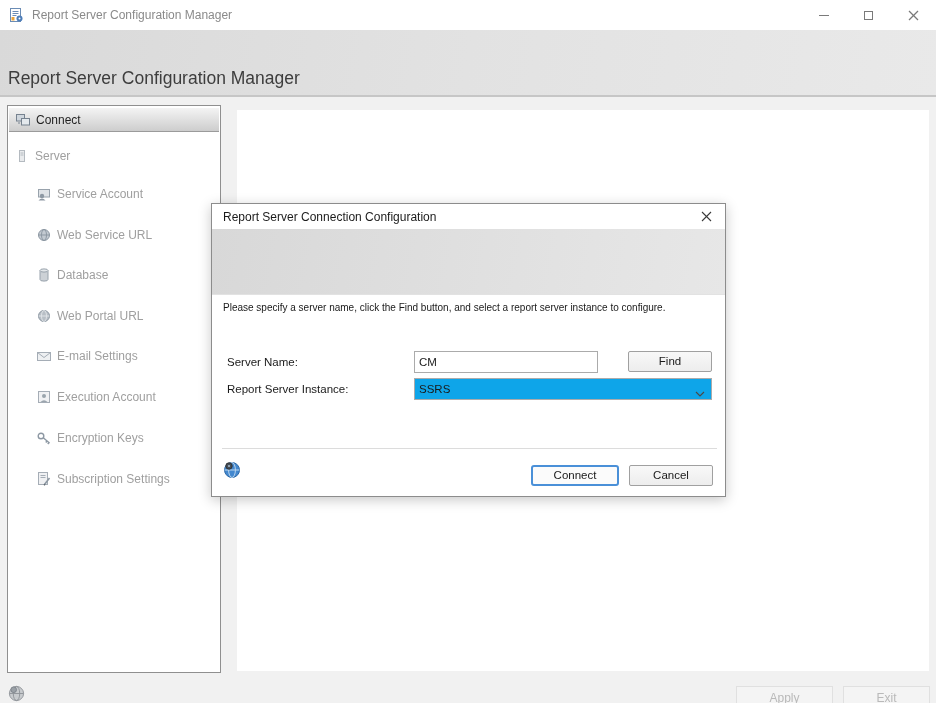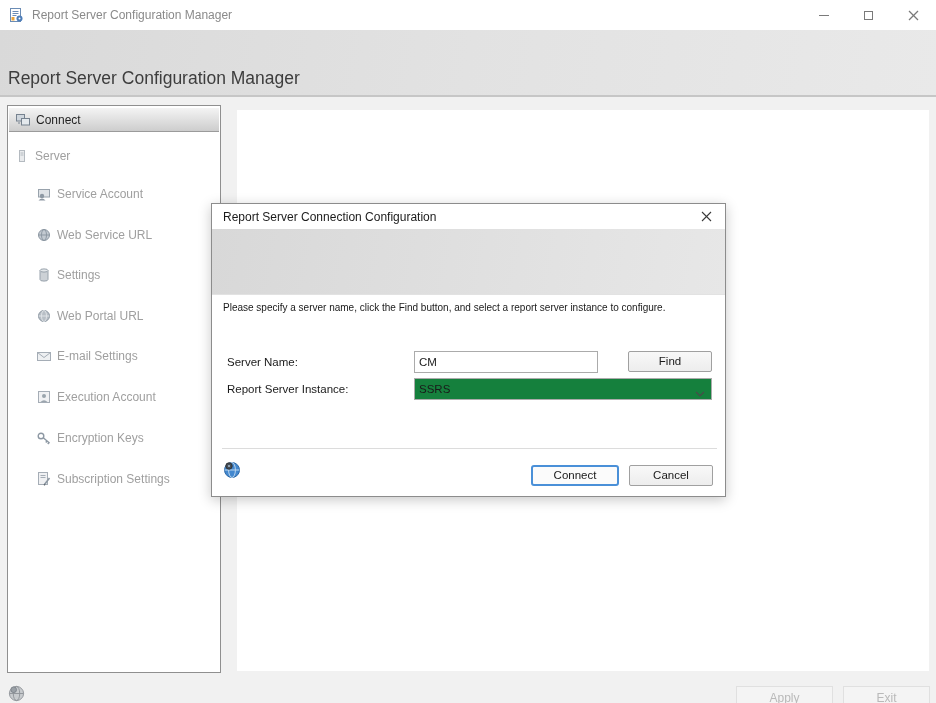--- a/index.html
+++ b/index.html
@@ -92,21 +92,21 @@
   .dlg-label { position:absolute; font-size:11.5px; color:#1a1a1a; }
   .lbl-server   { left:15px; top:152px; }
   .lbl-instance { left:15px; top:179px; }
   .dlg-input {
     position:absolute; left:202px; top:147px; width:184px; height:22px;
     border:1px solid #ababab; font-size:11.5px; font-family:"Liberation Sans",sans-serif;
     padding:0 4px; color:#1a1a1a; background:#fff; outline:none;
   }
   .dlg-combo {
     position:absolute; left:202px; top:174px; width:298px; height:22px;
-    border:1px solid #ababab; background:#15803d; font-size:11.5px;
+    border:1px solid #ababab; background:#0ea5e9; font-size:11.5px;
     display:flex; align-items:center; padding:0 4px;
   }
   .combo-chevron { position:absolute; right:6px; top:8px; }
   .btn {
     position:absolute; height:21px; font-size:11.5px; color:#1a1a1a; text-align:center; line-height:19px;
     background:linear-gradient(#f8f8f8,#ededed); border:1px solid #a0a0a0; border-radius:2px; cursor:default;
   }
   .btn-find    { left:416px; top:147px; width:84px; }
   .btn-connect { left:319px; top:261px; width:88px; background:#fbfbfb; border:2px solid #4a90d8; line-height:17px; border-radius:3px; }
   .btn-cancel  { left:417px; top:261px; width:84px; }
@@ -195,21 +195,21 @@
     <span>Web Service URL</span>
   </div>
 
   <div class="side-item pos-database">
     <span class="icon">
       <svg width="16" height="16" viewBox="0 0 16 16">
         <path d="M4 3.5 v9 a4 1.6 0 0 0 8 0 v-9" fill="#ccd1d6" stroke="#98a2ac"></path>
         <ellipse cx="8" cy="3.5" rx="4" ry="1.6" fill="#e3e7ea" stroke="#98a2ac"></ellipse>
       </svg>
     </span>
-    <span>Settings</span>
+    <span>Database</span>
   </div>
 
   <div class="side-item pos-web-portal">
     <span class="icon">
       <svg width="16" height="16" viewBox="0 0 16 16">
         <circle cx="8" cy="8" r="5.5" fill="#b8bfc6" stroke="#8d98a3"></circle>
         <ellipse cx="8" cy="8" rx="2.5" ry="5.5" fill="none" stroke="#dfe3e7"></ellipse>
         <line x1="2.5" y1="8" x2="13.5" y2="8" stroke="#dfe3e7"></line>
       </svg>
     </span>

